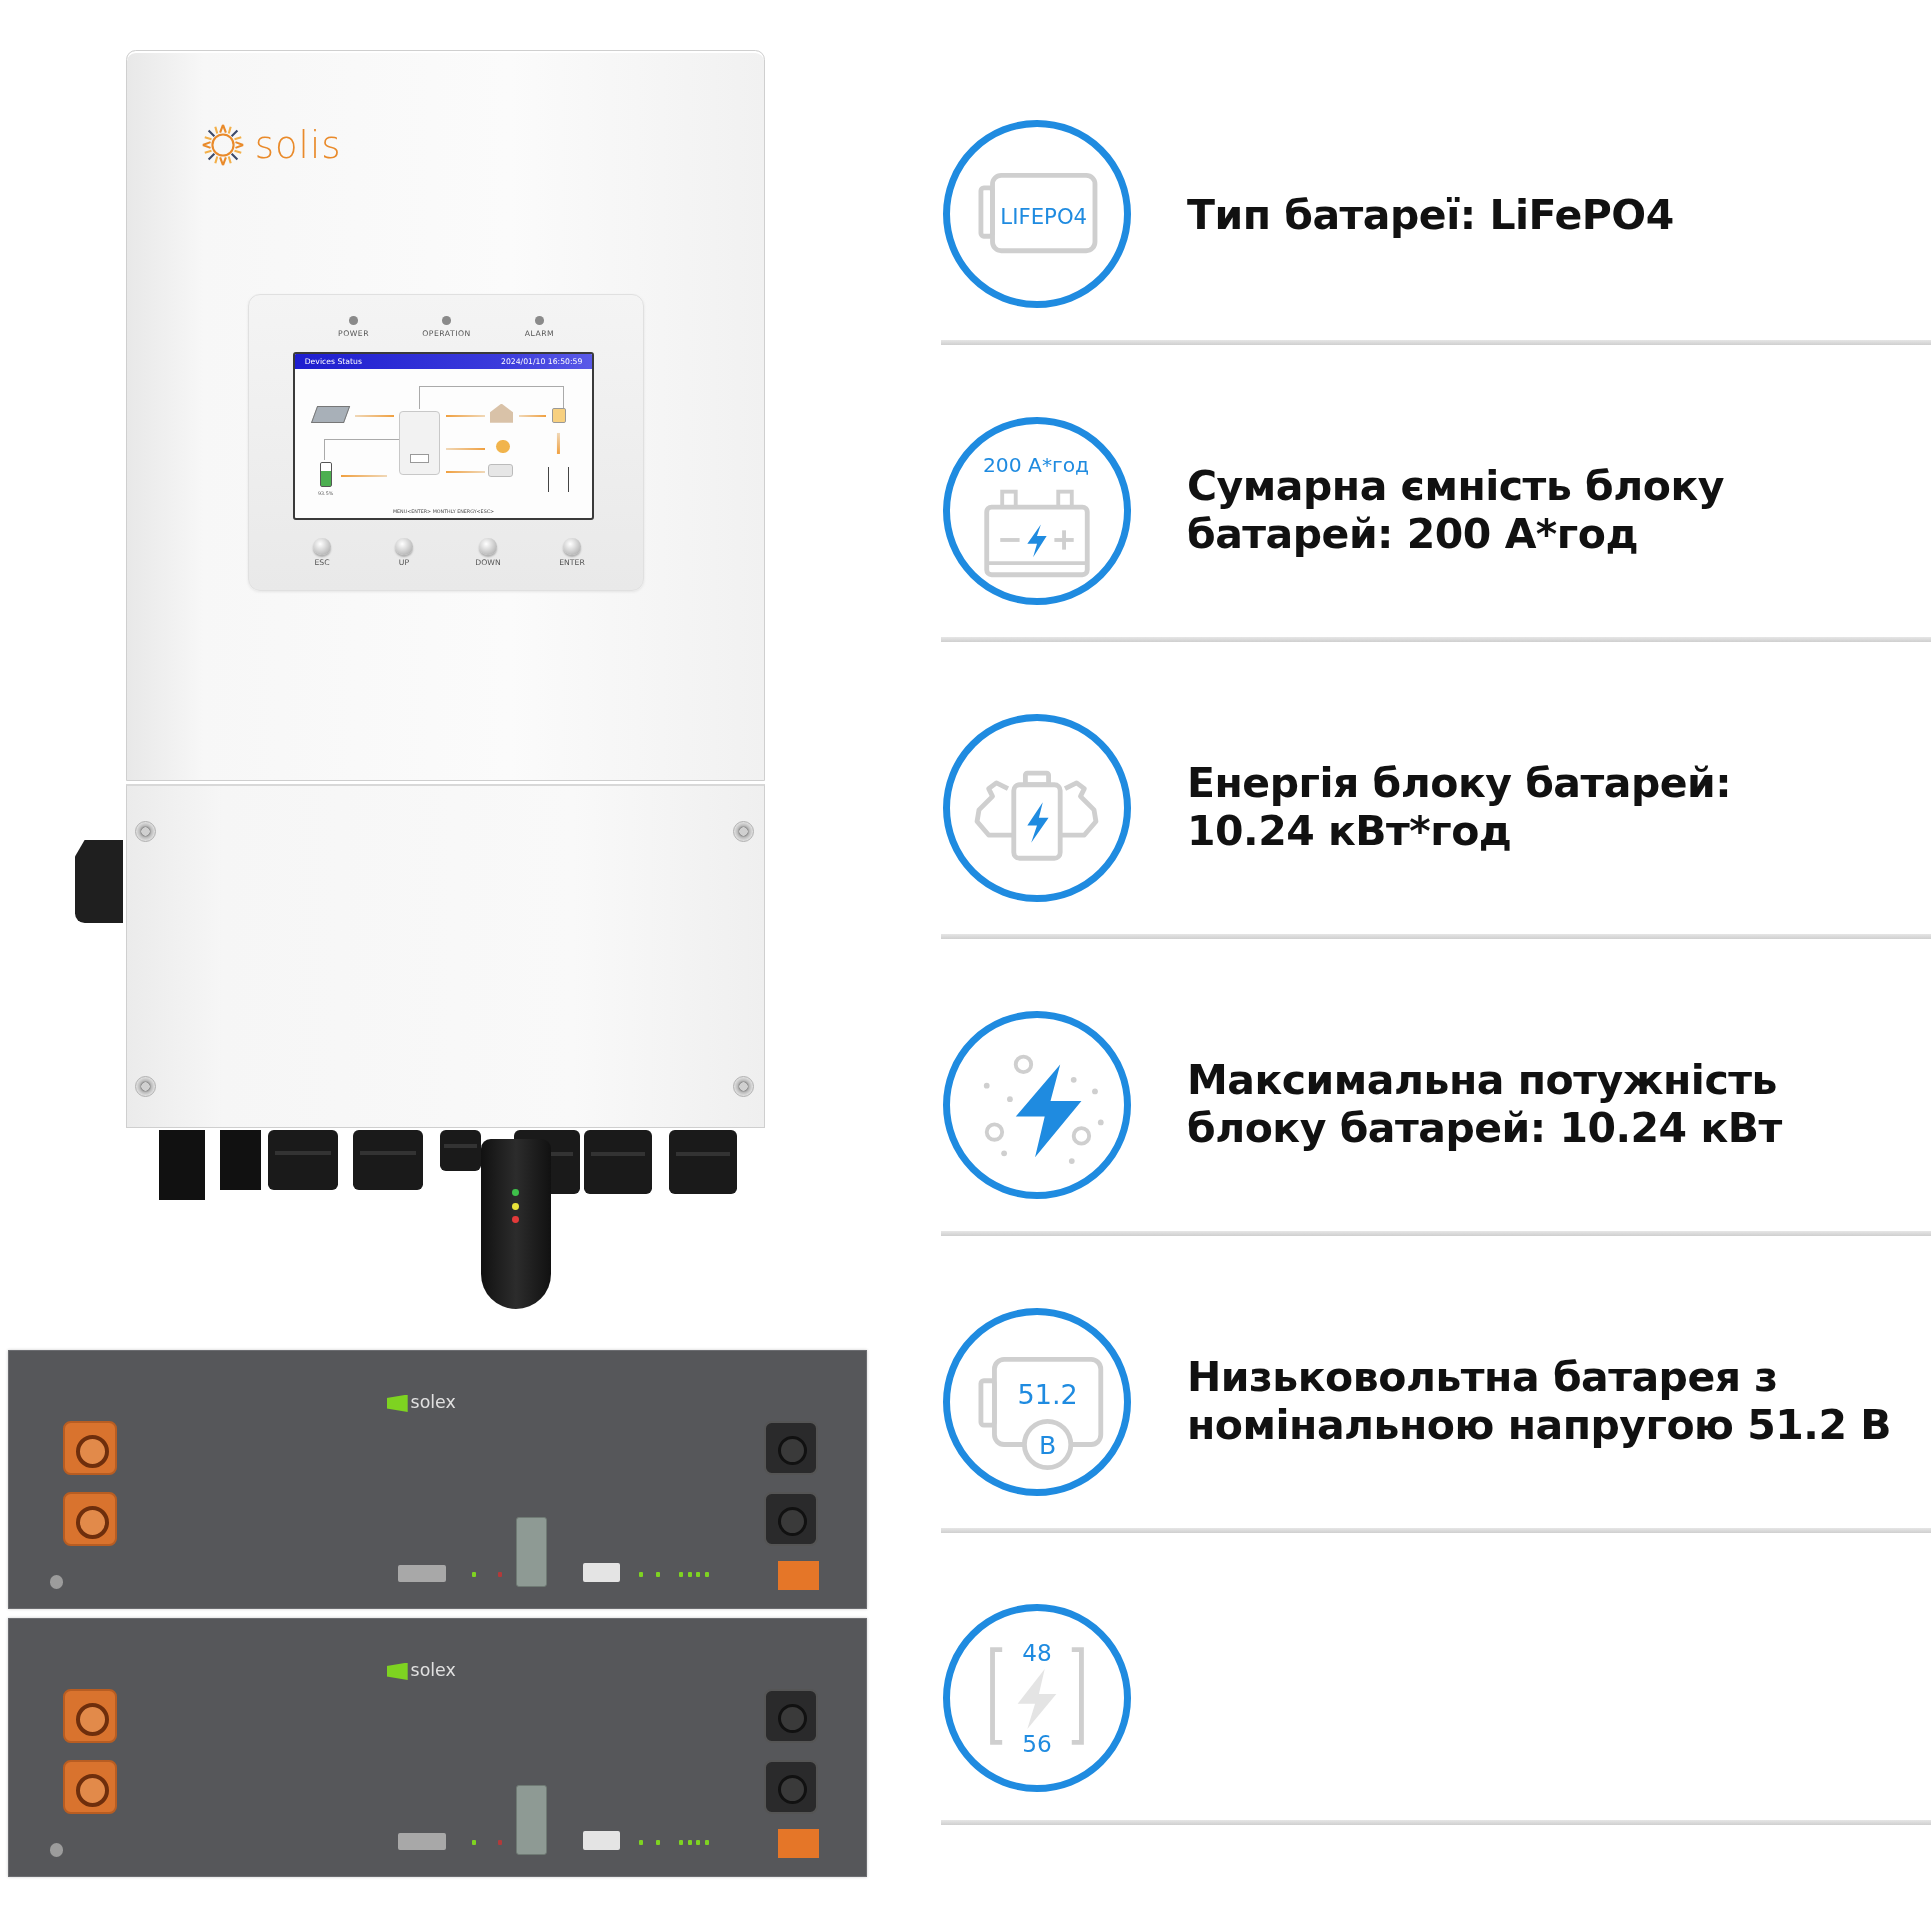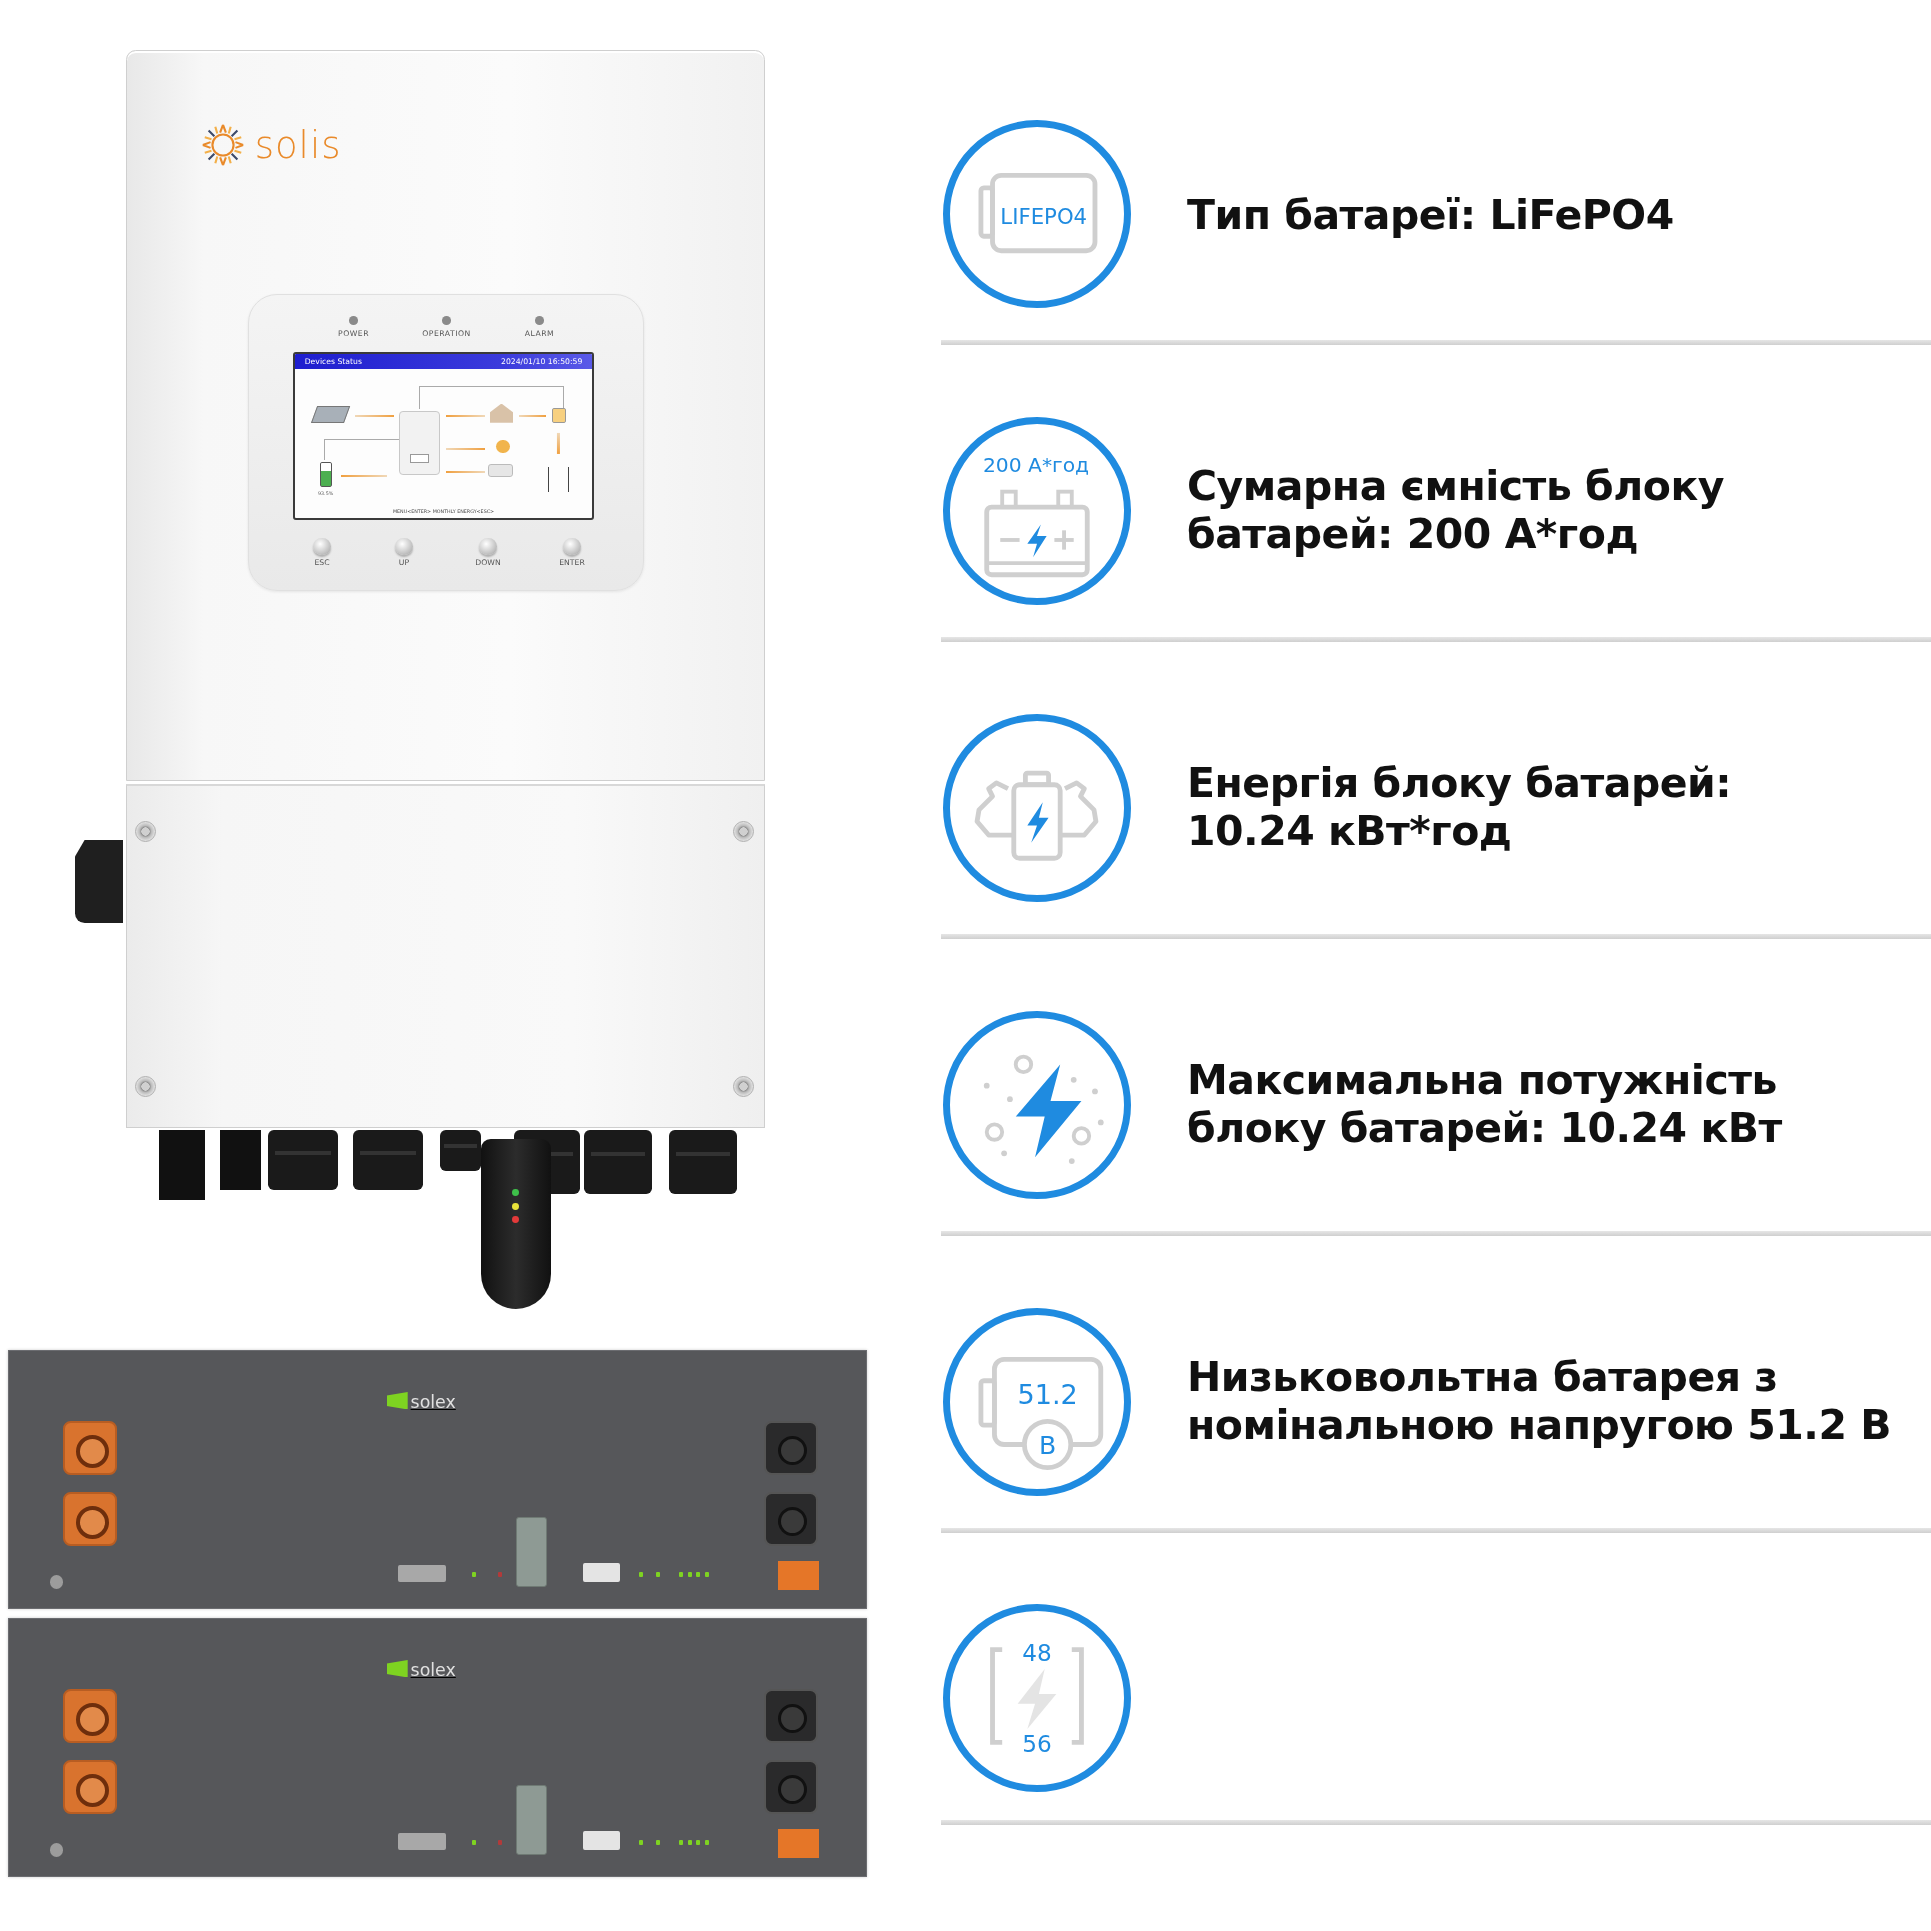--- a/index.html
+++ b/index.html
@@ -14,21 +14,21 @@
       border: 1.9px solid #cfcfcf; border-radius: 9.7px 9.7px 0 0;
       box-shadow: inset 0 1.9px 0 #ffffff;
     }
     .logo { position: absolute; left: 72px; top: 70px; display: flex; align-items: center; gap: 7.7px; }
     .logo-sun { width: 48px; height: 48px; }
     .logo-text { font-family: "DejaVu Sans", sans-serif; font-size: 37px; color: #e98a2a; letter-spacing: 1px; font-weight: 300; }
 
     .display-panel {
       position: absolute; left: 121px; top: 243px; width: 396px; height: 297px;
       background: linear-gradient(180deg, #f4f4f4, #e9e9e9);
-      border-radius: 29px; border: 1px solid #e0e0e0;
+      border-radius: 12px; border: 1px solid #e0e0e0;
       box-shadow: 0 1px 2.9px rgba(0,0,0,0.08);
     }
     .led { position: absolute; top: 21px; width: 87px; text-align: center; }
     .led-dot { width: 8.7px; height: 8.7px; background: #8a8a8a; border-radius: 50%; margin: 0 auto 3.9px; }
     .led-label { font-size: 7.7px; color: #555; letter-spacing: 0.5px; }
     .screen {
       position: absolute; left: 44px; top: 57px; width: 301px; height: 168px;
       background: #fdfdfd; border: 2.9px solid #3a3a3a; border-radius: 2.9px; overflow: hidden;
     }
     .screen-bar {
@@ -65,21 +65,21 @@
     .gland::after { content: ""; position: absolute; left: 10%; right: 10%; top: 35%; height: 3.9px; background: #333; }
     .mc4 { position: absolute; top: 1130px; background: #111; }
     .dongle { position: absolute; left: 481px; top: 1139px; width: 70px; height: 170px; background: linear-gradient(90deg, #111, #2c2c2c 50%, #111); border-radius: 9.7px 9.7px 35px 35px; }
     .dongle-led { position: absolute; left: 31px; width: 6.8px; height: 6.8px; border-radius: 50%; }
 
     
     .battery {
       position: absolute; left: 7.7px; width: 859px; height: 259px;
       background: #56575a; border: 1.9px solid #6b6c70; box-shadow: 0 0 2.9px rgba(0,0,0,0.2);
     }
-    .batt-brand { position: absolute; left: 378px; top: 41px; display: flex; align-items: flex-start; gap: 2.9px; text-decoration: underline; }
+    .batt-brand { position: absolute; left: 378px; top: 41px; display: flex; align-items: flex-end; gap: 2.9px; }
     .batt-brand-mark { width: 21px; height: 17.4px; background: #7ed321; clip-path: polygon(0 20%, 100% 0, 100% 100%, 0 80%); }
     .batt-brand-text { font-size: 17.4px; color: #e0e0e0; }
     .pos-term { position: absolute; left: 54px; width: 54px; height: 54px; background: #d9732e; border-radius: 7.7px; border: 2.9px solid #b85d22; }
     .pos-term::after { content: ""; position: absolute; left: 11.6px; top: 11.6px; width: 25px; height: 25px; border-radius: 50%; border: 4.8px solid #6e2e0c; background: #e28a4a; }
     .neg-term { position: absolute; left: 755px; width: 54px; height: 54px; background: #2a2a2b; border-radius: 7.7px; border: 2.9px solid #555; }
     .neg-term::after { content: ""; position: absolute; left: 12.6px; top: 12.6px; width: 23px; height: 23px; border-radius: 50%; border: 3.9px solid #111; background: #3a3a3a; }
     .rj45 { position: absolute; left: 507px; top: 166px; width: 31px; height: 70px; background: #8e9a94; border: 1.9px solid #6f7a74; border-radius: 2.9px; }
     .batt-port-a { position: absolute; left: 389px; top: 214px; width: 48px; height: 17.4px; background: #a8a8a8; border-radius: 1.9px; }
     .batt-port-b { position: absolute; left: 574px; top: 212px; width: 37px; height: 19.3px; background: #e4e4e4; border-radius: 1.9px; }
     .batt-led { position: absolute; top: 221px; width: 3.9px; height: 4.8px; background: #7ed321; border-radius: 1px; }

